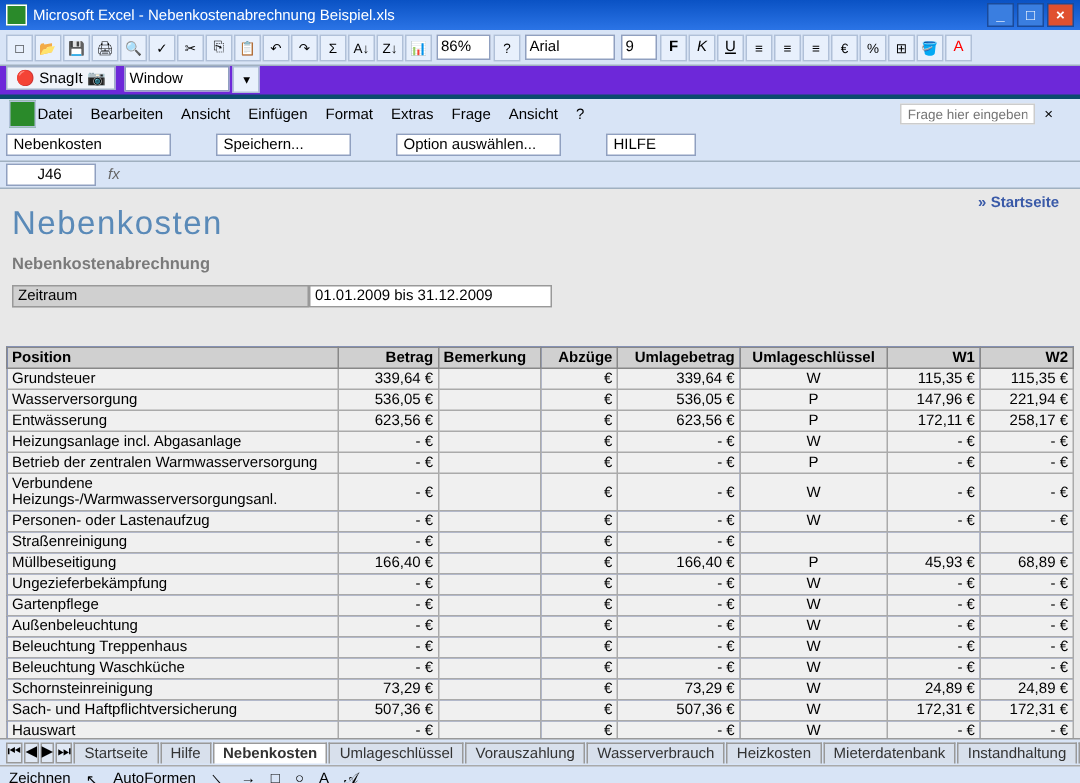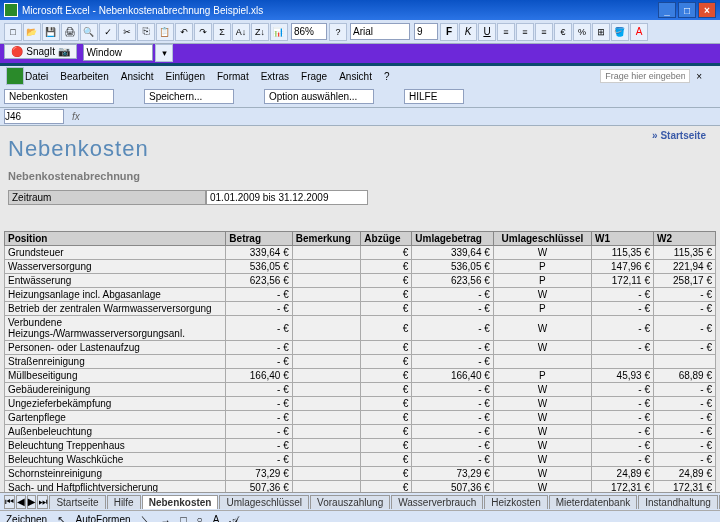--- a/index.html
+++ b/index.html
@@ -13,32 +13,32 @@
 .tbtn{width:18px;height:18px;background:#e8f0fc;border:1px solid #b0c0d8;margin-right:1px;display:flex;align-items:center;justify-content:center;font-size:9px}
 .tsel{height:17px;border:1px solid #90a0c0;background:#fff;padding:0 2px;font-size:10px;margin:0 2px}
 .snagbar{background:#6d28d9;height:22px;display:flex;align-items:flex-start;padding:0 4px;border-bottom:3px solid #0c4a6e;font-size:10px}
 .snagbar .sbtn{background:#f0f4fa;border:1px solid #a0b0c8;padding:1px 6px;margin-right:4px}
 .menubar{background:#d8e4f6;height:20px;display:flex;align-items:center;padding:0 6px;font-size:10px}
 .menubar span{margin-right:12px;cursor:pointer}
 .menubar .ask{margin-left:auto;color:#888;font-size:9px;border:1px solid #ccc;background:#fff;padding:1px 4px;width:90px}
 .subbar{background:#d8e4f6;height:22px;display:flex;align-items:center;padding:0 4px;border-bottom:1px solid #a0b0c0;font-size:10px}
 .subbar .inp{background:#fff;border:1px solid #90a0c0;padding:1px 4px;margin-right:30px}
 .cellref{background:#d8e4f6;height:18px;display:flex;align-items:center;padding:0 4px;border-bottom:1px solid #a0b0c0}
-.cellref input{width:60px;height:15px;background:#fff;border:1px solid #90a0c0;font-size:10px;padding:0 0}
+.cellref input{width:60px;height:15px;background:#fff;border:1px solid #90a0c0;font-size:10px;padding:0 20px}
 .cellref .fx{margin-left:8px;font-style:italic;color:#666}
 .sheet{background:#e8e8e8;padding:4px;height:366px;overflow:auto}
 .bigtitle{color:#5a8ab8;font-size:22px;font-weight:normal;padding:6px 4px;letter-spacing:1px}
 .subtitle{color:#7a7a7a;font-size:11px;padding:2px 4px;font-weight:bold}
 .startlink{float:right;color:#3a5aa8;font-size:10px;font-weight:bold;margin-right:10px}
 .periodrow{display:flex;padding:2px 4px;margin-top:4px}
 .periodrow .lbl{width:198px;background:#d0d0d0;border:1px solid #999;padding:1px 3px;font-size:10px}
 .periodrow .val{width:162px;background:#fff;border:1px solid #999;padding:1px 3px;font-size:10px}
 table{border-collapse:collapse;margin-top:24px;width:100%;background:#1d4ed8}
 th{background:#d0d0d0;border:1px solid #888;padding:1px 3px;font-size:10px;font-weight:bold;text-align:left}
-th.r{text-align:left}
+th.r{text-align:right}
 th.c{text-align:center}
 td{border:1px solid #aaa;padding:1px 3px;font-size:10px;background:#f0f0f0}
 td.pos{text-align:left;width:200px}
 td.amt{text-align:right;width:60px}
 td.rem{width:60px}
 td.ded{text-align:right;width:46px}
 td.umb{text-align:right;width:70px}
 td.key{text-align:center;width:80px}
 td.w{text-align:right;width:56px}
 .tabs{background:#d8e4f6;height:18px;display:flex;align-items:center;padding:0 4px;border-top:1px solid #999;font-size:10px}
@@ -243,30 +243,20 @@
           <td class="pos">Müllbeseitigung</td>
           <td class="amt">166,40 €</td>
           <td class="rem"></td>
           <td class="ded">€</td>
           <td class="umb">166,40 €</td>
           <td class="key">P</td>
           <td class="w">45,93 €</td>
           <td class="w">68,89 €</td>
         </tr>
         <tr>
-          <td class="pos">Gebäudereinigung</td>
-          <td class="amt">-   €</td>
-          <td class="rem"></td>
-          <td class="ded">€</td>
-          <td class="umb">-   €</td>
-          <td class="key">W</td>
-          <td class="w">-   €</td>
-          <td class="w">-   €</td>
-        </tr>
-        <tr>
           <td class="pos">Ungezieferbekämpfung</td>
           <td class="amt">-   €</td>
           <td class="rem"></td>
           <td class="ded">€</td>
           <td class="umb">-   €</td>
           <td class="key">W</td>
           <td class="w">-   €</td>
           <td class="w">-   €</td>
         </tr>
         <tr>

